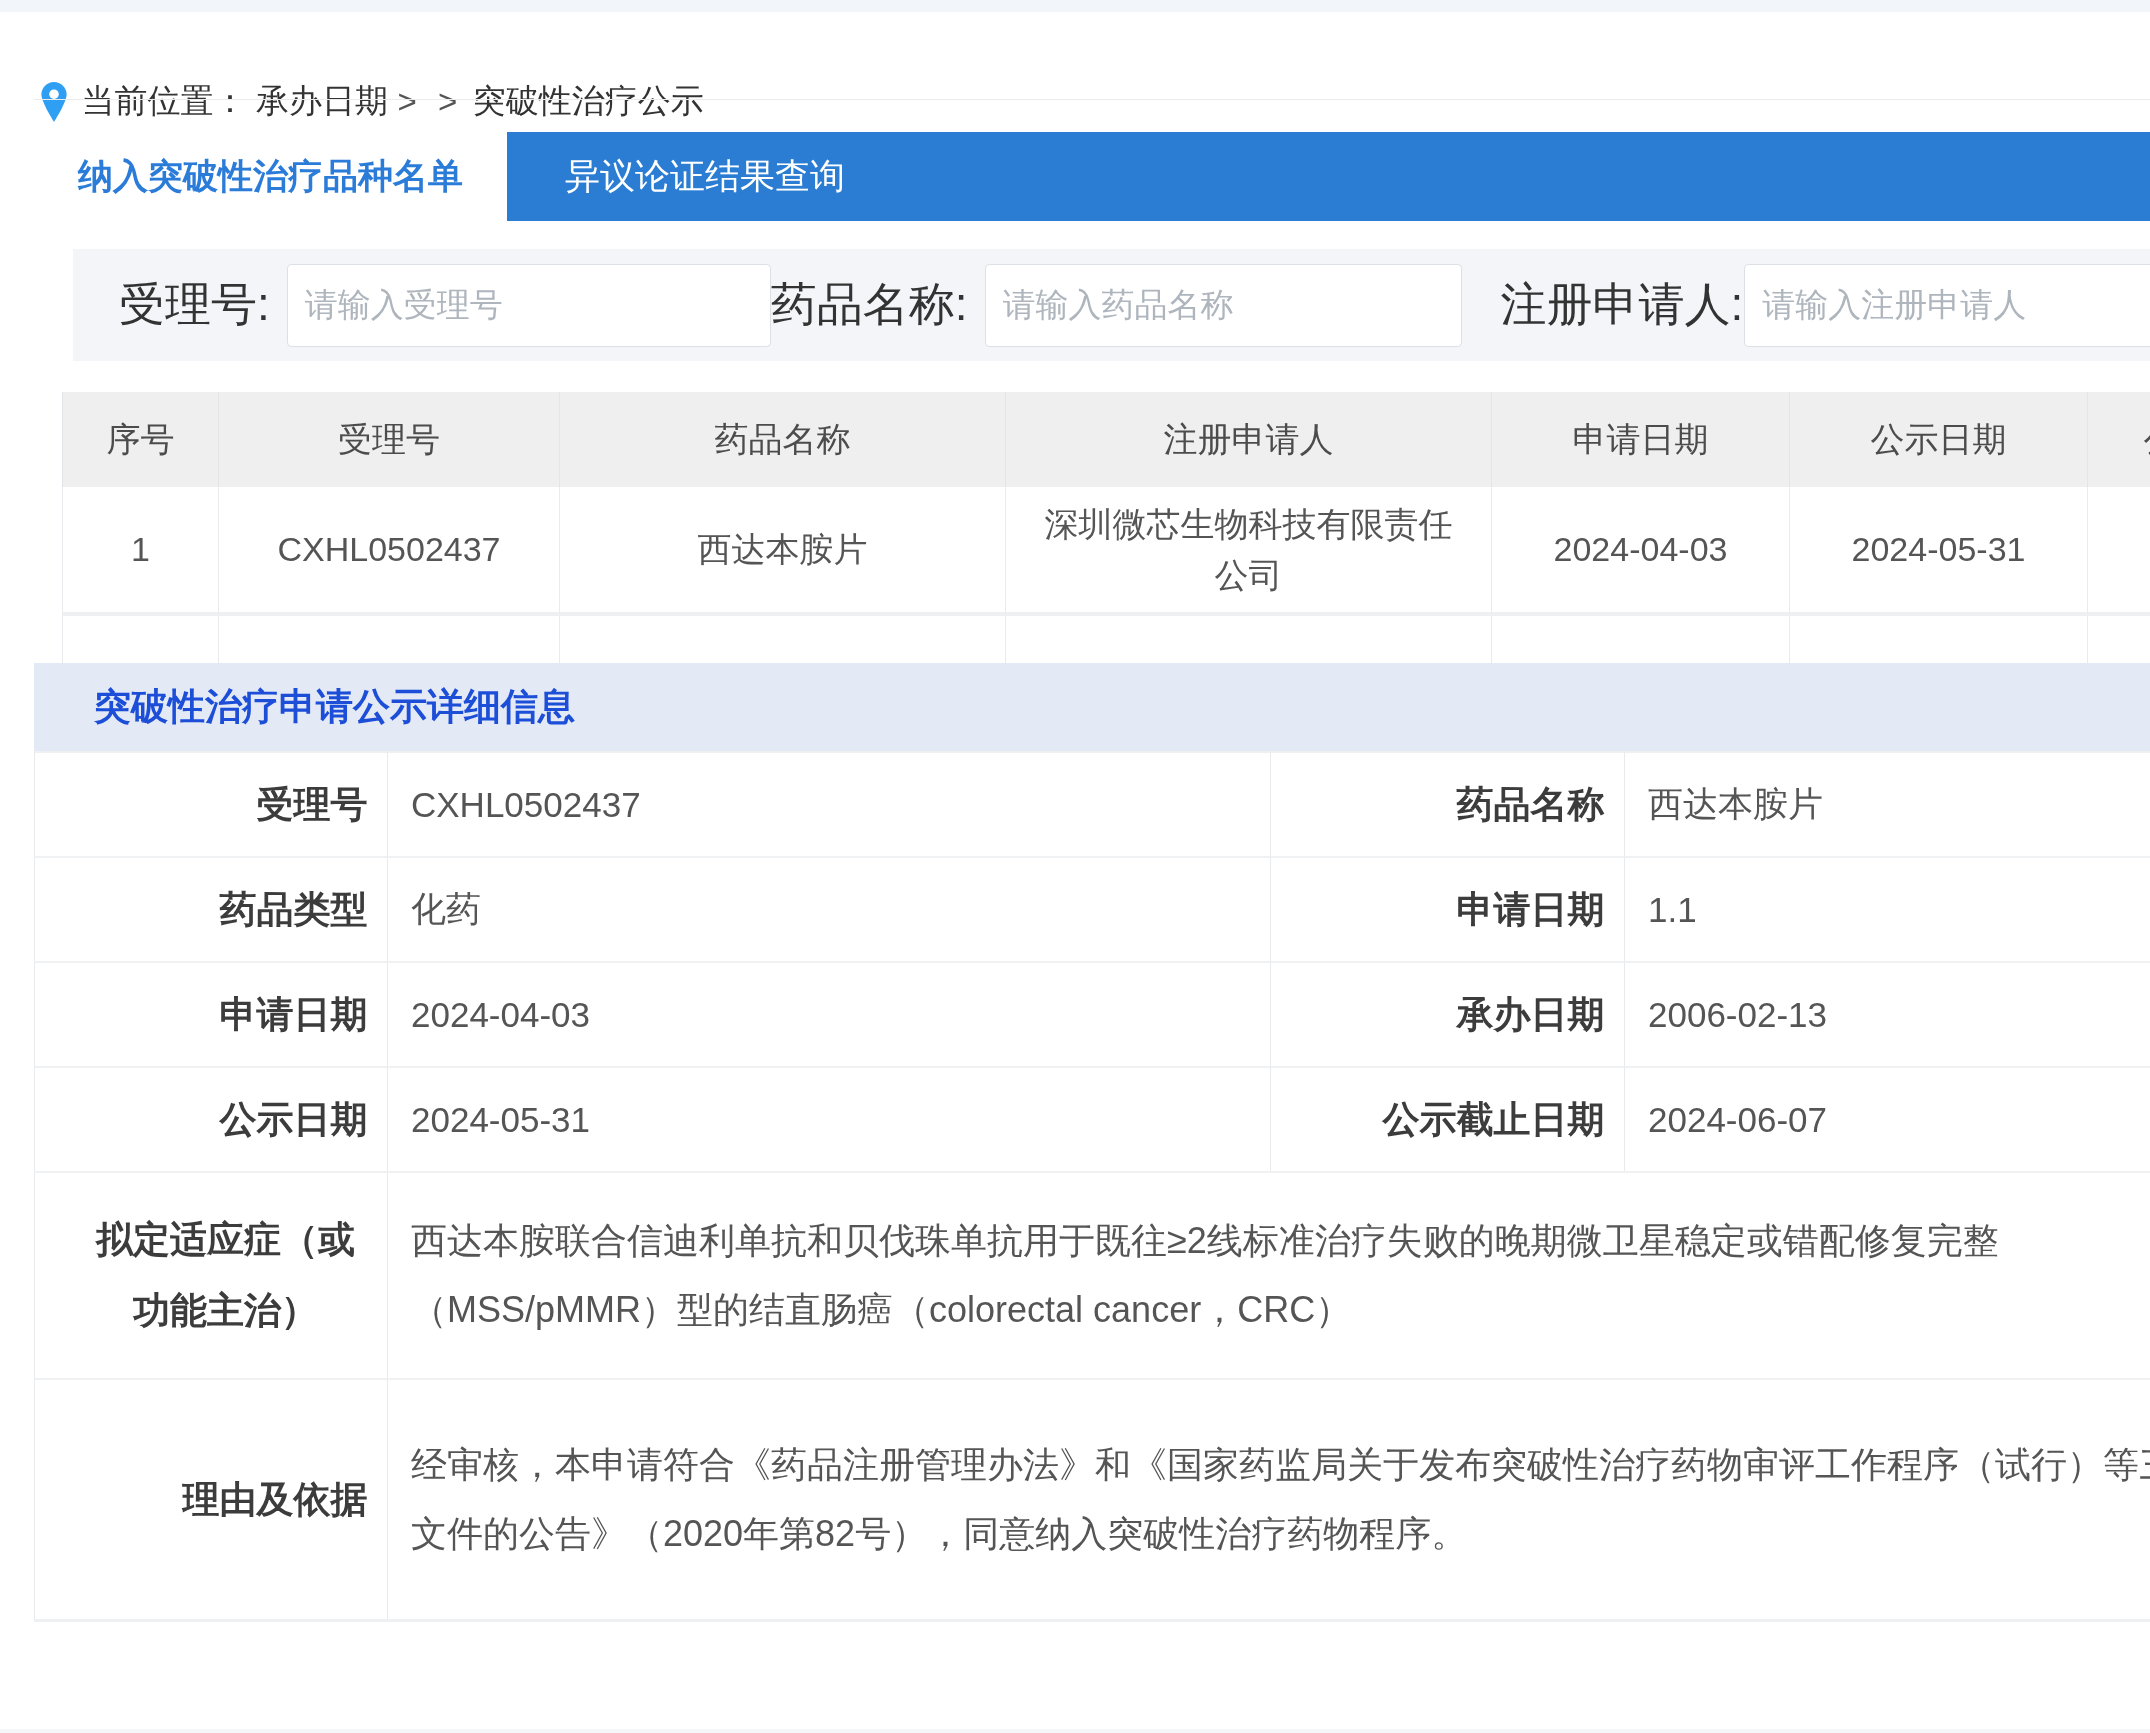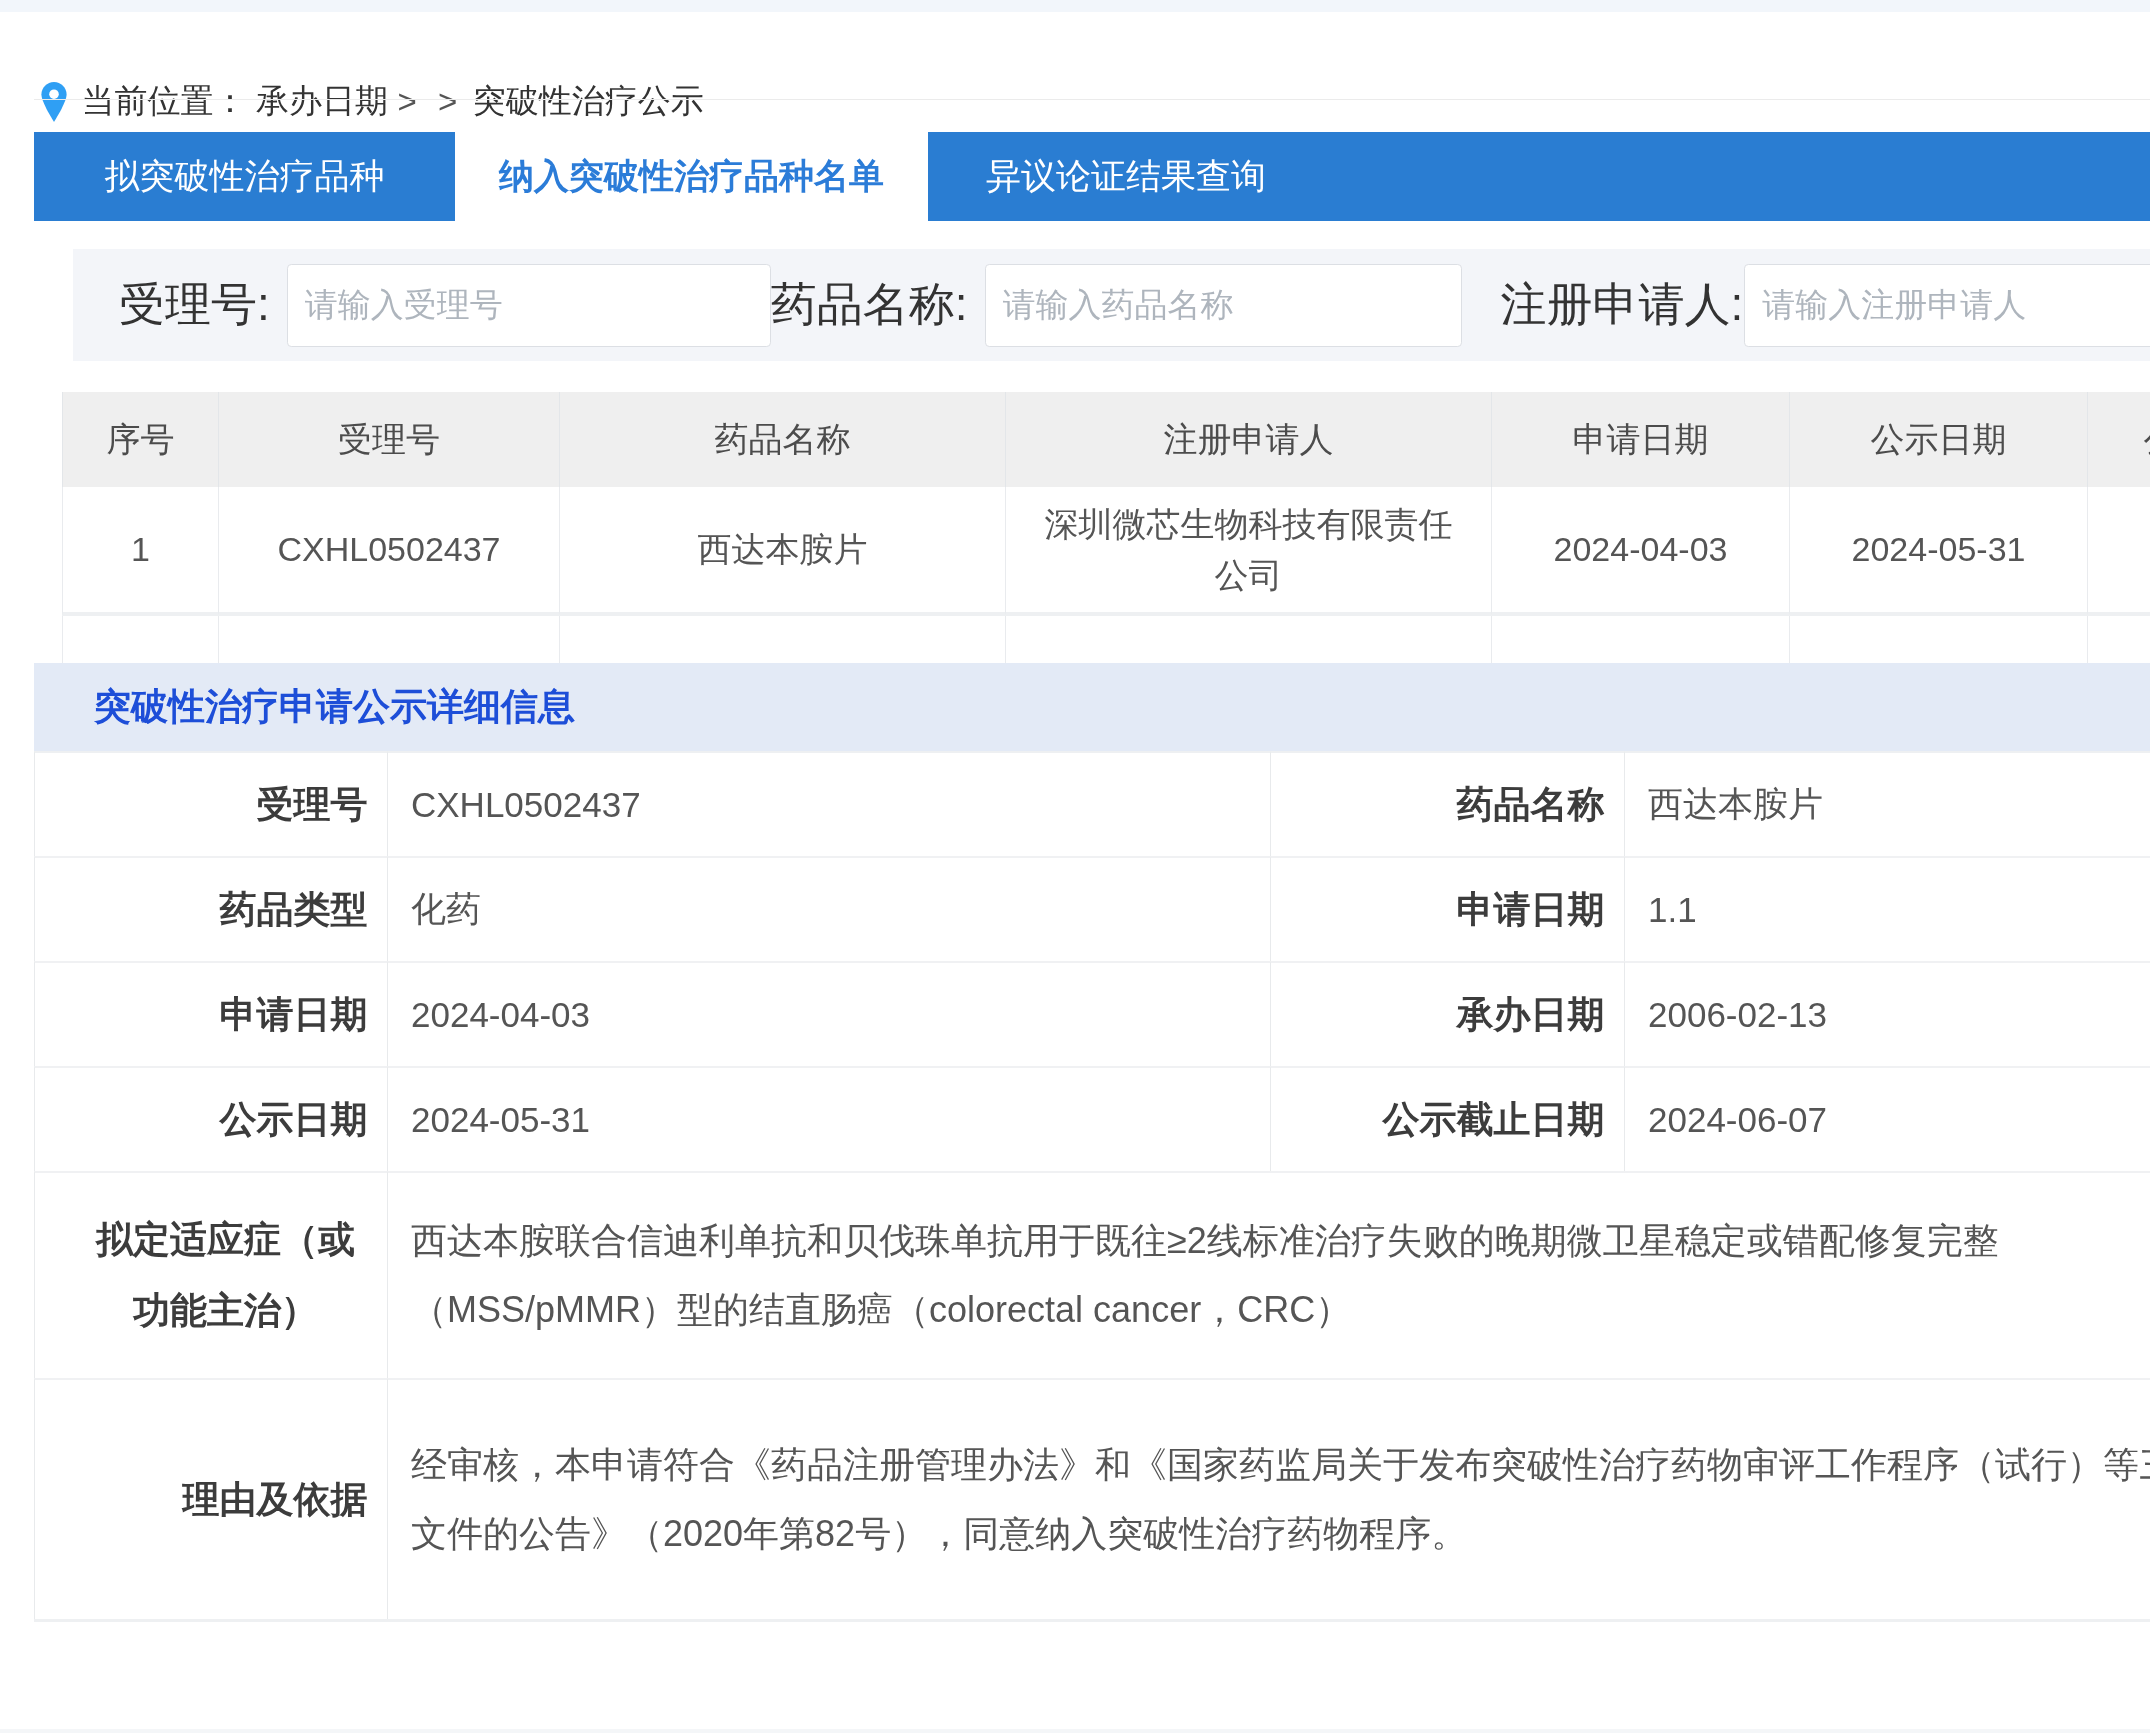--- a/index.html
+++ b/index.html
@@ -85,21 +85,20 @@
     <circle cx="29" cy="28" r="11" fill="#ffffff"></circle>
   </svg>
   <span class="crumb">当前位置：</span>
   <span class="crumb">承办日期</span>
   <span class="sep">&gt; &gt;</span>
   <span class="crumb">突破性治疗公示</span>
 </div>
 <div class="top-divider"></div>
 
 <div class="tabs">
-  <div class="tab t0">拟突破性治疗品种</div>
   <div class="tab t1 active">纳入突破性治疗品种名单</div>
   <div class="tab t2">异议论证结果查询</div>
 </div>
 
 <div class="search-panel">
   <span class="search-label">受理号:</span>
   <input class="search-input in0" type="text" placeholder="请输入受理号" style="">
   <span class="search-label lb1">药品名称:</span>
   <input class="search-input in1" type="text" placeholder="请输入药品名称" style="">
   <span class="search-label lb2">注册申请人:</span>

